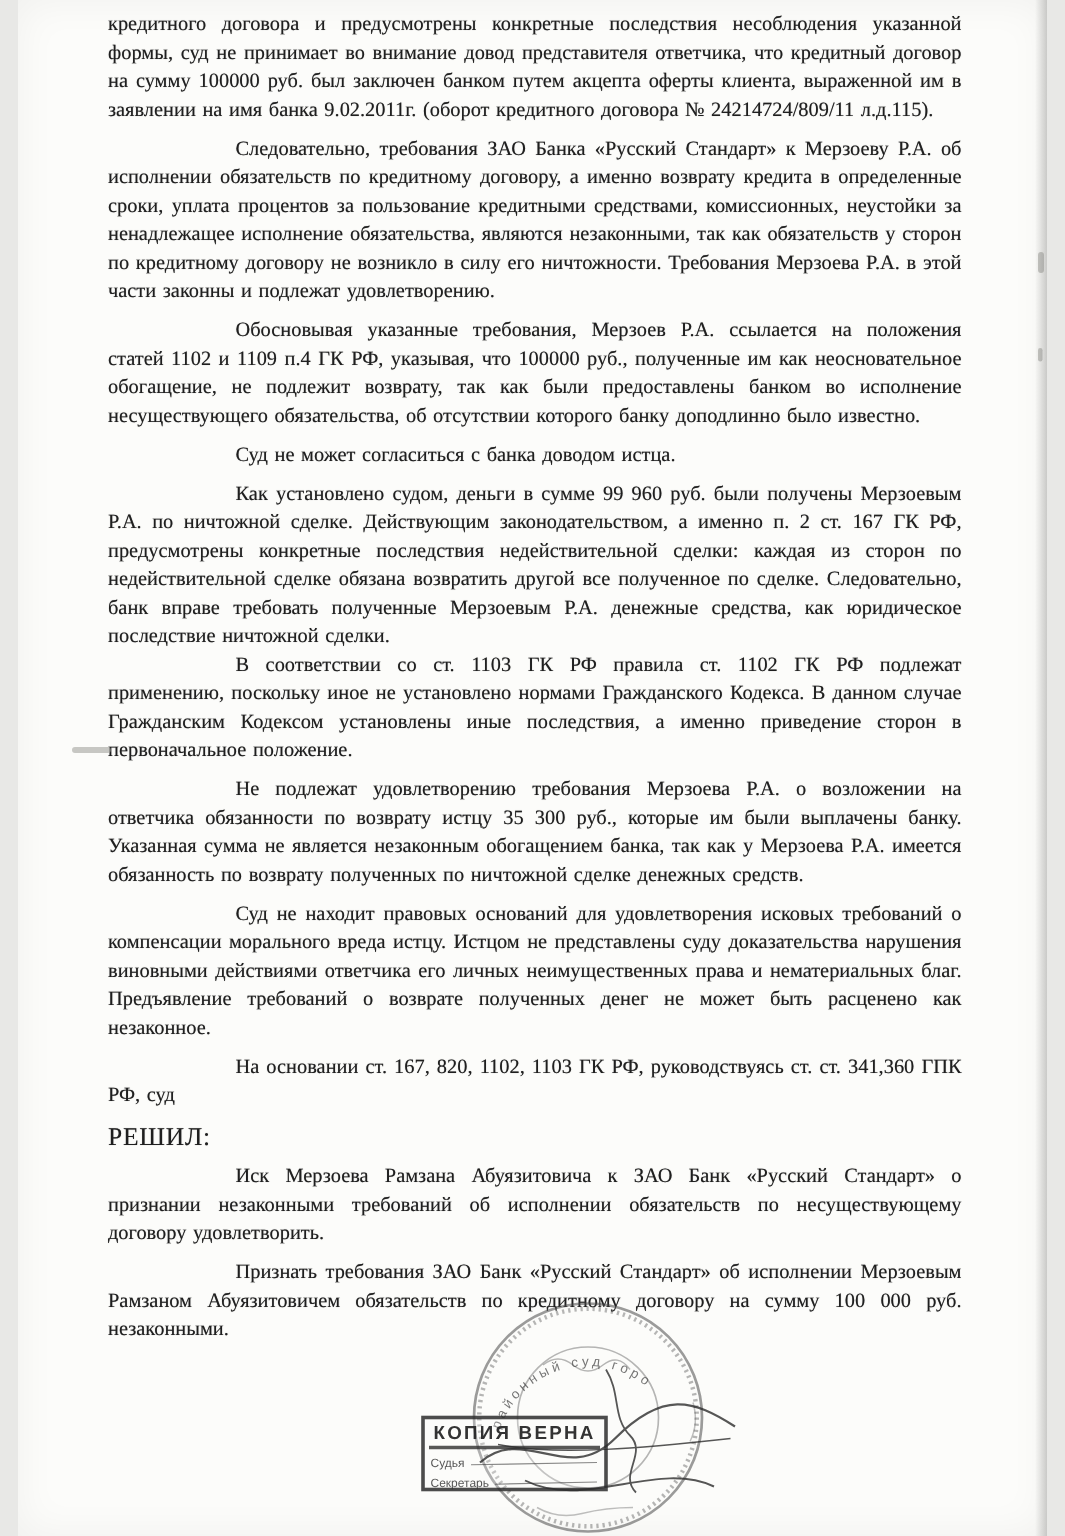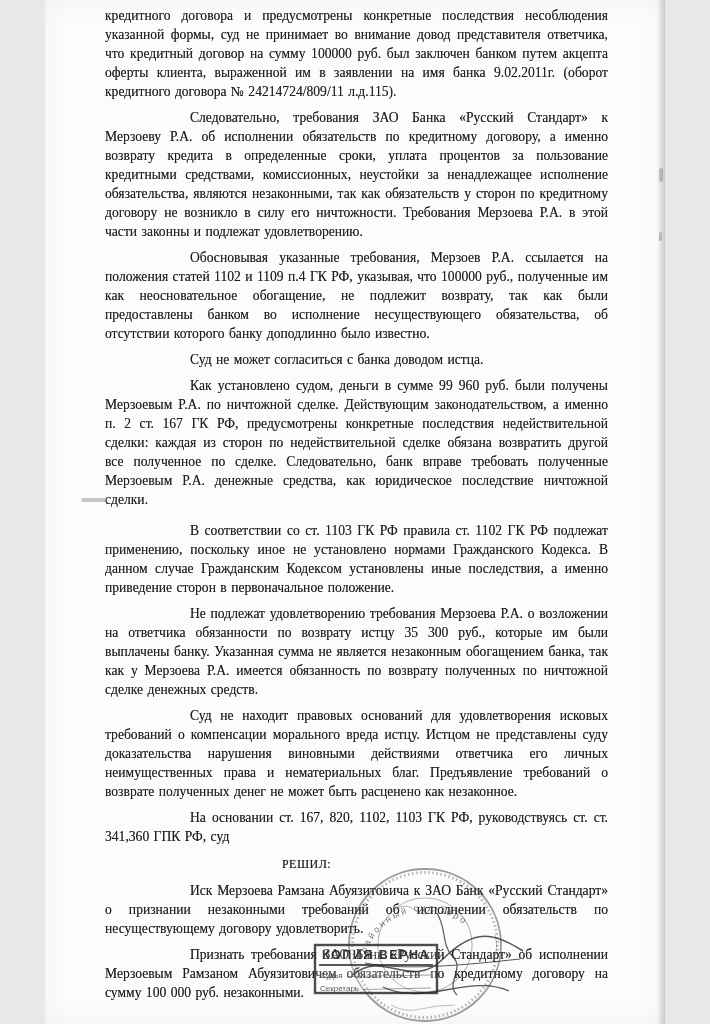--- a/index.html
+++ b/index.html
@@ -1,18 +1,18 @@
 <!DOCTYPE html>
 <html><head>
 <meta charset="utf-8">
 <style>
   html,body{margin:0;padding:0;background:#e8e8e6;}
   .page{
     position:relative;
-    width:620px;height:1024px;
+    width:686px;height:1024px;
     margin:0 auto;
     background:#fcfcfa;
     overflow:hidden;
     font-family:"Liberation Serif","DejaVu Serif",serif;
     color:#1f1f1f;
     box-shadow:inset 0 0 28px rgba(0,0,0,0.05);
   }
   .body-text{
     position:absolute;
     left:60px;right:57px;top:6px;
@@ -21,26 +21,25 @@
   .para{
     margin:7px 0 0;
     font-size:13.6px;
     line-height:19px;
     text-indent:85px;
     word-spacing:1px;
     text-shadow:0 0 0.5px rgba(20,20,20,0.55);
   }
   .para.first{margin-top:0;}
   .para.no-indent{text-indent:0;}
-  .para.no-gap{margin-top:12px;}
+  .para.no-gap{margin-top:0;}
   .heading{
     margin:9px 100px 0 0;
-    text-align:center;
     text-indent:0;
-    font-size:12px;
+    font-size:17px;
     letter-spacing:0.5px;
   }
   .stamp-overlay{
     position:absolute;
     left:250px;top:855px;
     width:260px;height:169px;
     pointer-events:none;
   }
   .edge-shadow{
     position:absolute;right:0;top:0;width:8px;height:100%;

